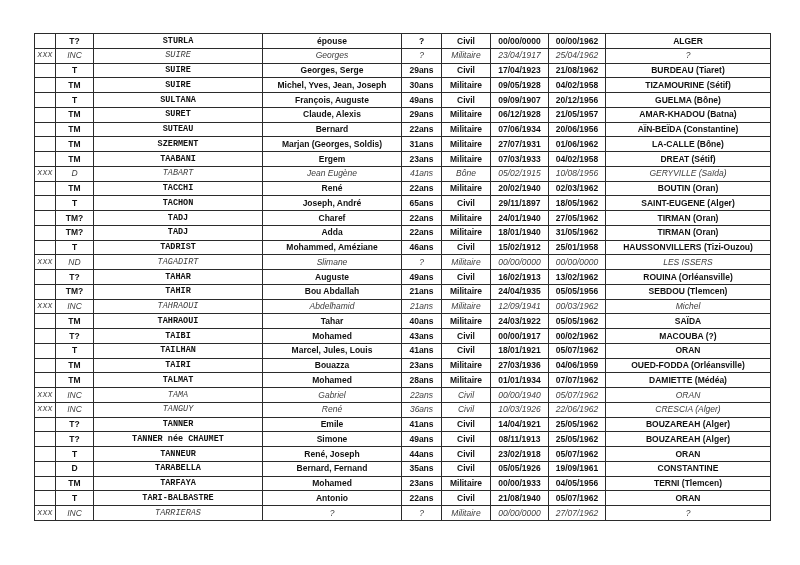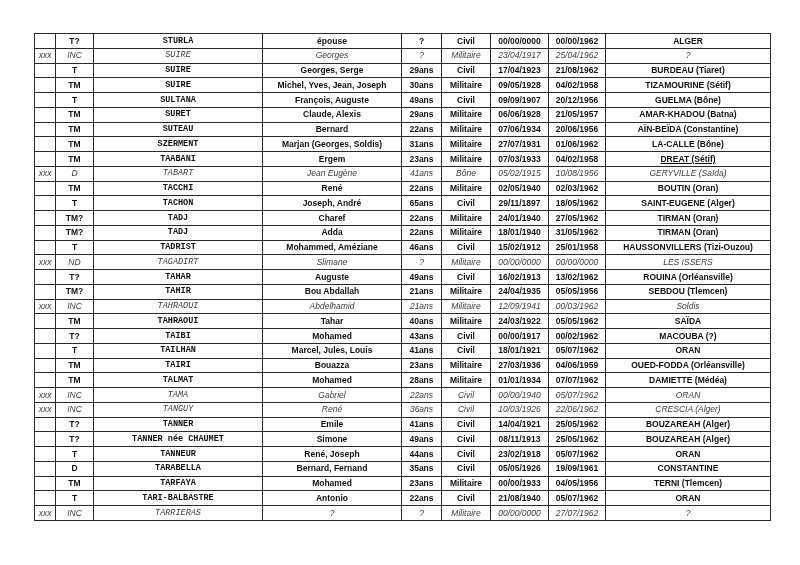--- a/index.html
+++ b/index.html
@@ -51,30 +51,30 @@
 
   td.c-surname {
     text-align: left;
     padding-left: 5px;
     font-family: Liberation Mono, monospace;
   }
   td.c-marker {
     font-style: italic;
     font-weight: normal;
     color: #333333;
+    font-family: Liberation Mono, monospace;
   }
   
   tr.row-italic td {
     font-style: italic;
     font-weight: normal;
     color: #3d3d3d;
   }
   td.cell-regular {
     font-weight: normal;
-    text-decoration: underline;
   }
 </style>
 </head>
 <body>
 
 <div class="page">
   <table class="roster">
     <colgroup>
       <col class="col-marker">
       <col class="col-code">
@@ -142,21 +142,21 @@
     <td class="c-death">20/12/1956</td>
     <td class="c-place">GUELMA (Bône)</td>
   </tr>
         <tr>
     <td class="c-marker"></td>
     <td class="c-code">TM</td>
     <td class="c-surname">SURET</td>
     <td class="c-names">Claude, Alexis</td>
     <td class="c-age">29ans</td>
     <td class="c-status">Militaire</td>
-    <td class="c-birth">06/06/1928</td>
+    <td class="c-birth">06/12/1928</td>
     <td class="c-death">21/05/1957</td>
     <td class="c-place">AMAR-KHADOU (Batna)</td>
   </tr>
         <tr>
     <td class="c-marker"></td>
     <td class="c-code">TM</td>
     <td class="c-surname">SUTEAU</td>
     <td class="c-names">Bernard</td>
     <td class="c-age">22ans</td>
     <td class="c-status">Militaire</td>
@@ -197,21 +197,21 @@
     <td class="c-death">10/08/1956</td>
     <td class="c-place">GERYVILLE (Saïda)</td>
   </tr>
         <tr>
     <td class="c-marker"></td>
     <td class="c-code">TM</td>
     <td class="c-surname">TACCHI</td>
     <td class="c-names">René</td>
     <td class="c-age">22ans</td>
     <td class="c-status">Militaire</td>
-    <td class="c-birth">02/05/1940</td>
+    <td class="c-birth">20/02/1940</td>
     <td class="c-death">02/03/1962</td>
     <td class="c-place">BOUTIN (Oran)</td>
   </tr>
         <tr>
     <td class="c-marker"></td>
     <td class="c-code">T</td>
     <td class="c-surname">TACHON</td>
     <td class="c-names">Joseph, André</td>
     <td class="c-age">65ans</td>
     <td class="c-status">Civil</td>
@@ -287,21 +287,21 @@
   </tr>
         <tr class="row-italic">
     <td class="c-marker">xxx</td>
     <td class="c-code">INC</td>
     <td class="c-surname">TAHRAOUI</td>
     <td class="c-names">Abdelhamid</td>
     <td class="c-age">21ans</td>
     <td class="c-status">Militaire</td>
     <td class="c-birth">12/09/1941</td>
     <td class="c-death">00/03/1962</td>
-    <td class="c-place">Soldis</td>
+    <td class="c-place">Michel</td>
   </tr>
         <tr>
     <td class="c-marker"></td>
     <td class="c-code">TM</td>
     <td class="c-surname">TAHRAOUI</td>
     <td class="c-names">Tahar</td>
     <td class="c-age">40ans</td>
     <td class="c-status">Militaire</td>
     <td class="c-birth">24/03/1922</td>
     <td class="c-death">05/05/1962</td>

